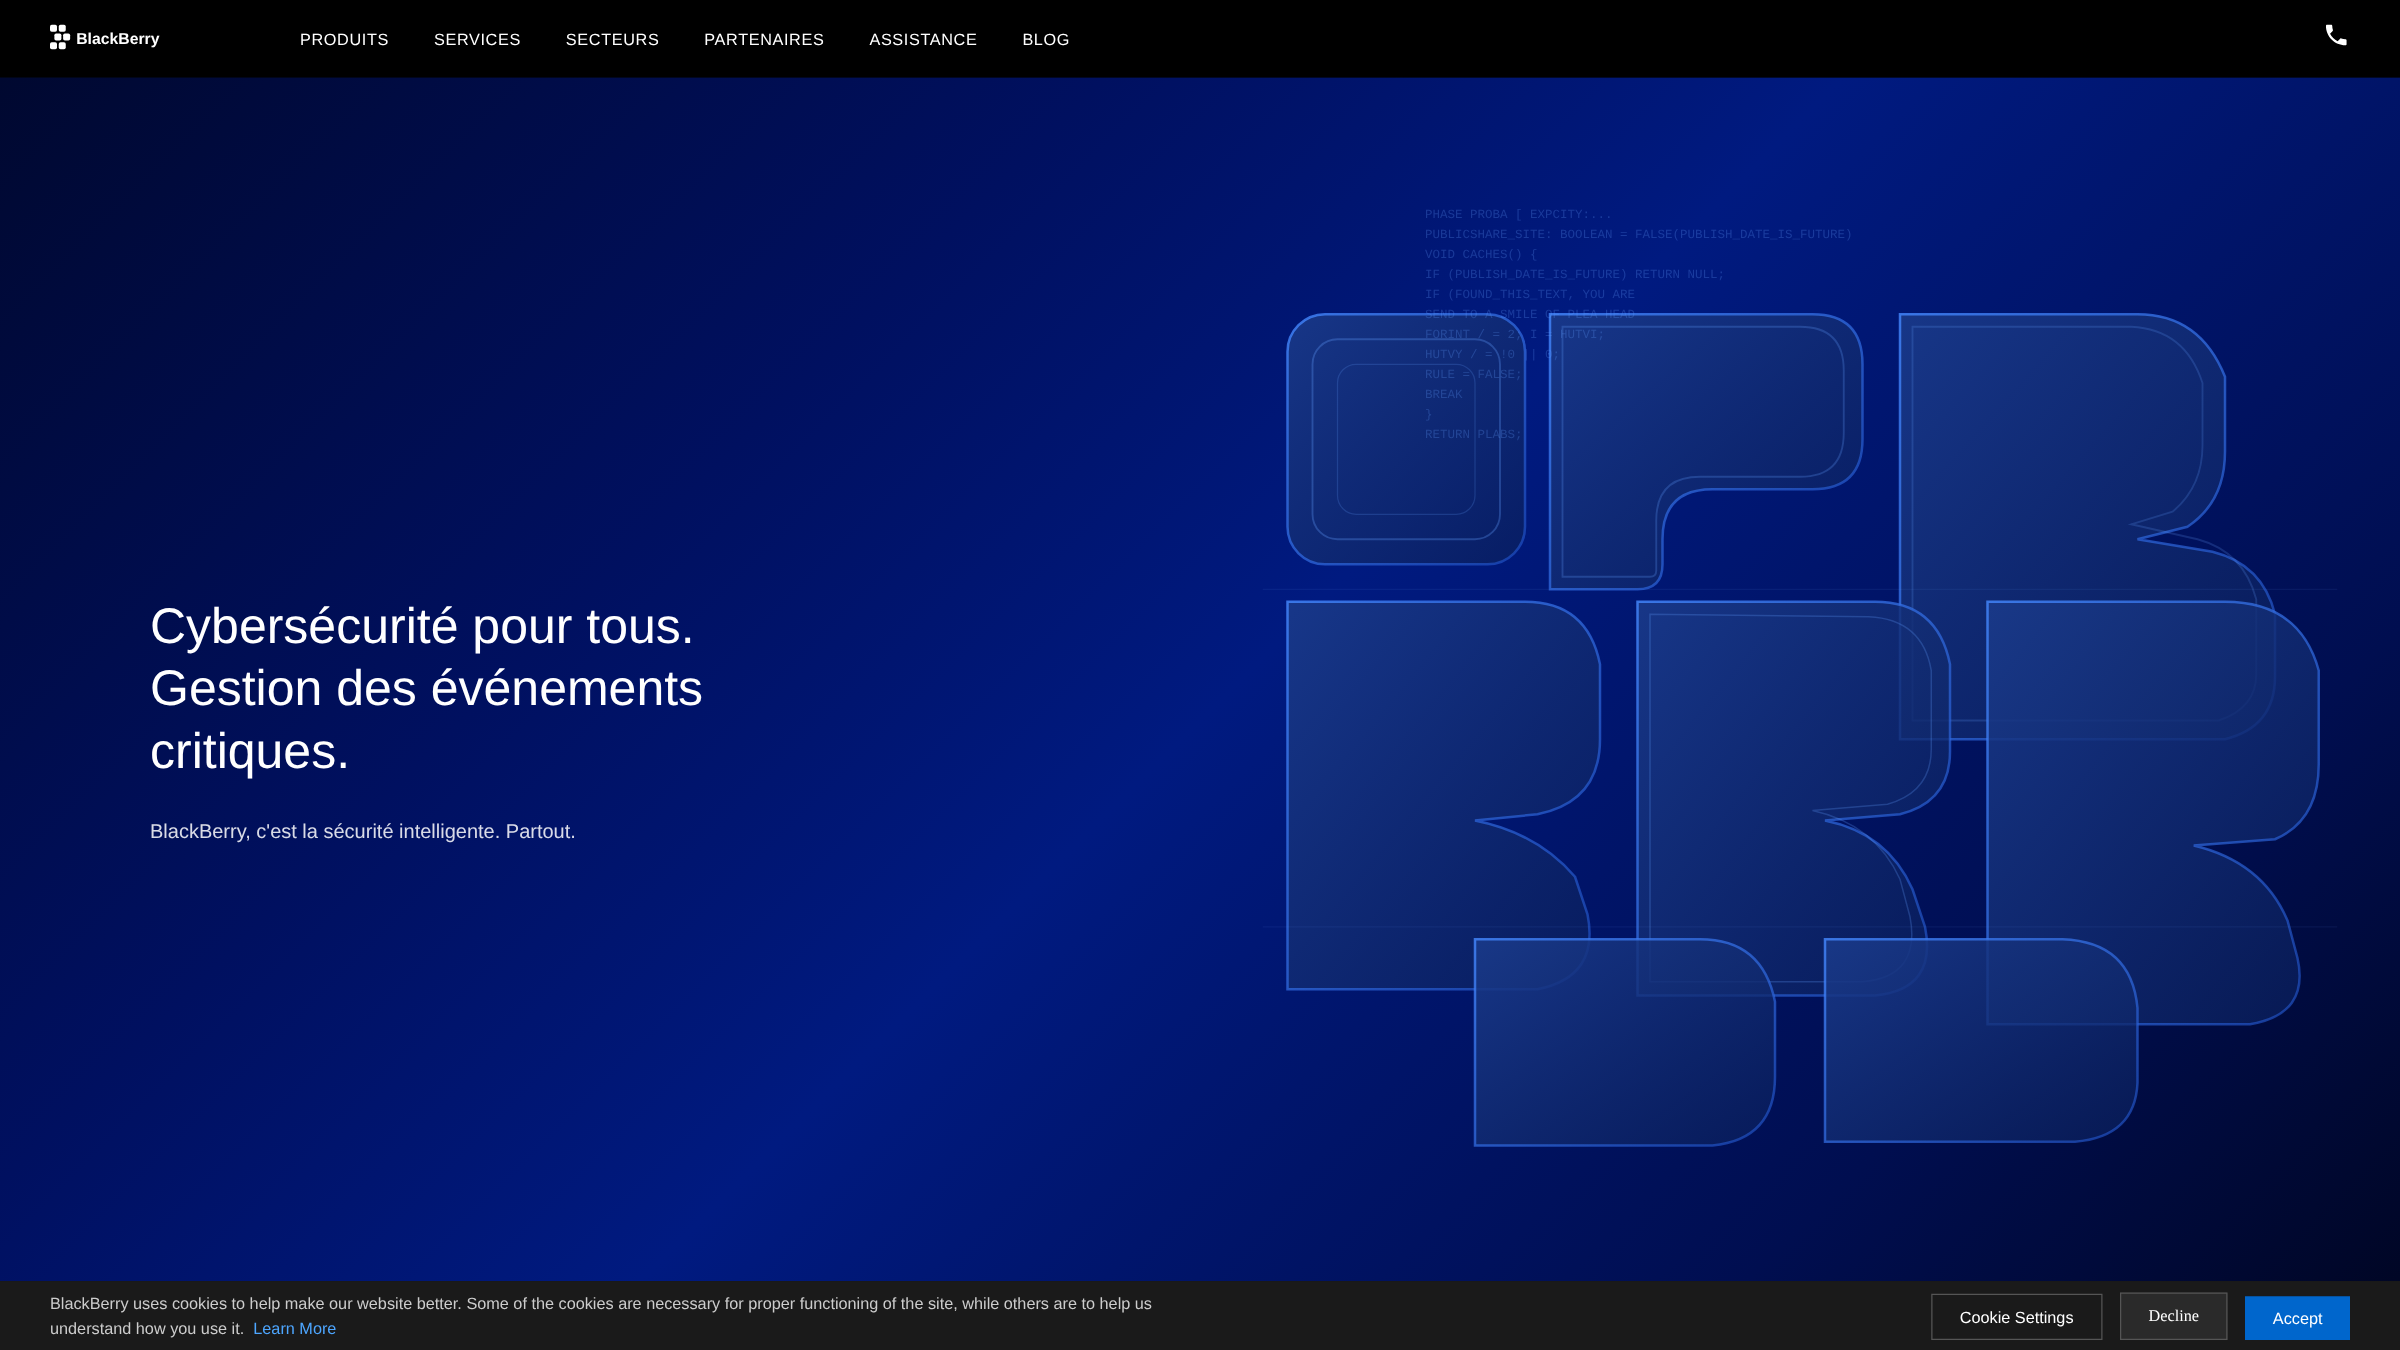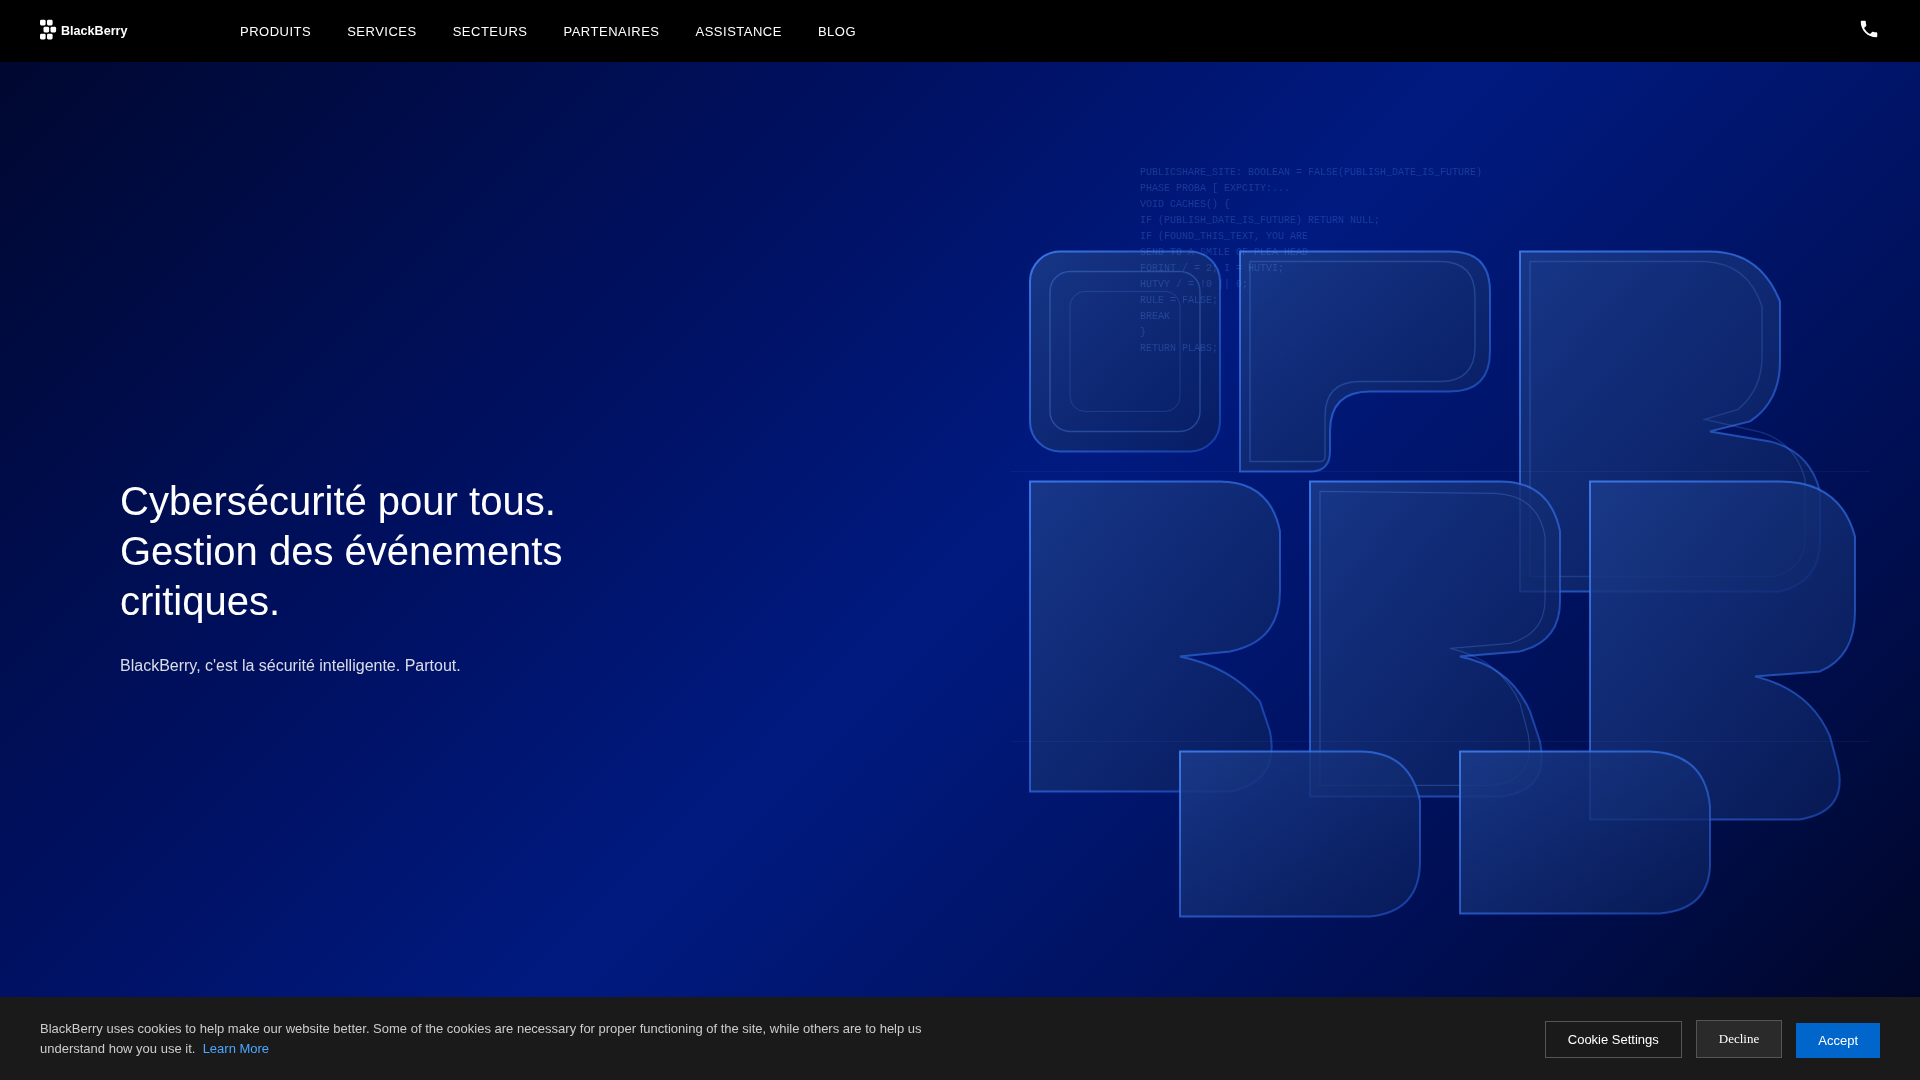--- a/index.html
+++ b/index.html
@@ -102,21 +102,21 @@
     }
 
     
     .cookie-banner {
       position: fixed;
       bottom: 0;
       left: 0;
       width: 1920px;
       background: #1a1a1a;
       color: #fff;
-      padding: 22px 40px;
+      padding: 8px 40px;
       display: flex;
       align-items: center;
       justify-content: space-between;
       z-index: 999;
       font-size: 13px;
     }
     .cookie-text {
       max-width: 900px;
       line-height: 1.5;
       color: #ccc;
@@ -252,22 +252,22 @@
       <g transform="translate(440, 510)">
         <path d="M10,10 L200,10 Q255,12 260,65 L260,125 Q258,168 210,172 L10,172 Z" fill="url(#bbGrad)" stroke="url(#bbStroke)" stroke-width="2"></path>
       </g>
 
       <line x1="0" y1="240" x2="860" y2="240" stroke="rgba(100,160,255,0.08)" stroke-width="1"></line>
       <line x1="0" y1="510" x2="860" y2="510" stroke="rgba(100,160,255,0.08)" stroke-width="1"></line>
     </svg>
   </div>
 
   <div class="hero-code-overlay">
+    <div>PHASE PROBA [ EXPCITY:...</div>
     <div>PUBLICSHARE_SITE: BOOLEAN = FALSE(PUBLISH_DATE_IS_FUTURE)</div>
-    <div>PHASE PROBA [ EXPCITY:...</div>
     <div>VOID CACHES() {</div>
     <div>  IF (PUBLISH_DATE_IS_FUTURE) RETURN NULL;</div>
     <div>  IF (FOUND_THIS_TEXT, YOU ARE</div>
     <div>  SEND TO A SMILE OF PLEA HEAD</div>
     <div>  FORINT / = 2; I = HUTVI;</div>
     <div>  HUTVY / = !0 || 0;</div>
     <div>  RULE = FALSE;</div>
     <div>  BREAK</div>
     <div>}</div>
     <div>RETURN PLABS;</div>

